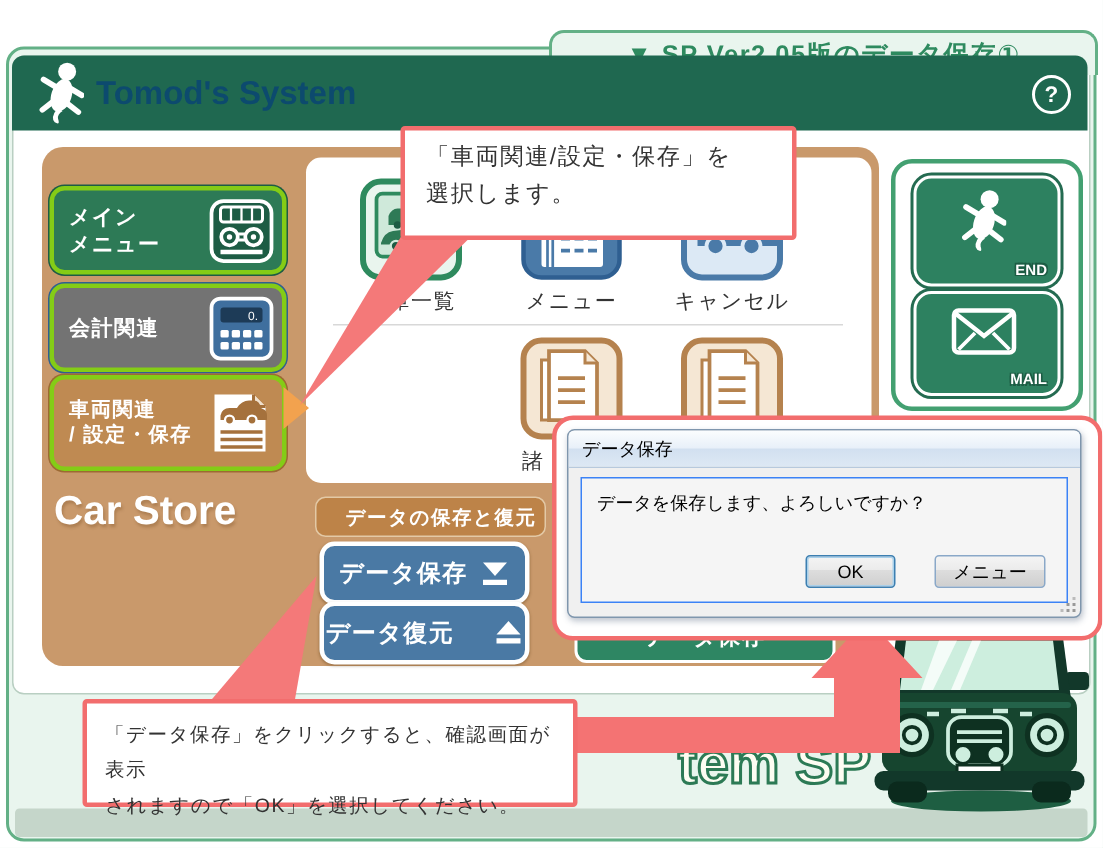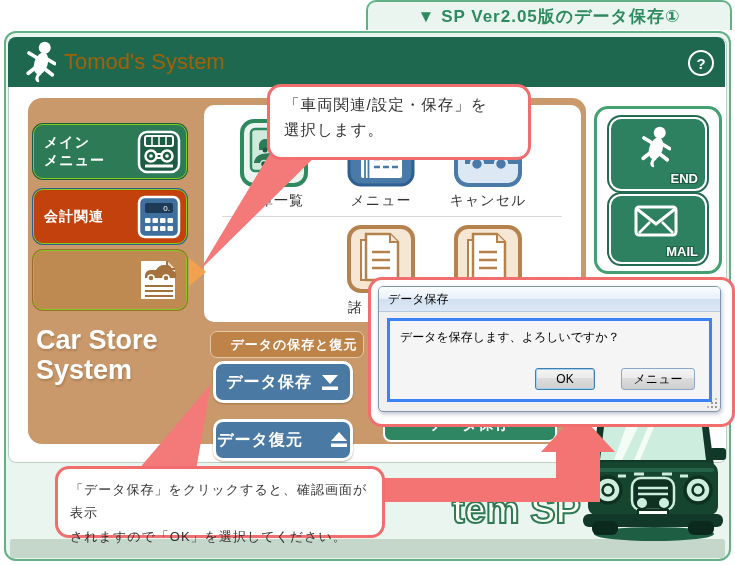--- a/index.html
+++ b/index.html
@@ -3,105 +3,105 @@
 <meta charset="utf-8">
 <style>
   html,body{margin:0;padding:0;background:#fff;}
   body{font-family:"Liberation Sans","DejaVu Sans",sans-serif;}
   #stage{position:relative;width:735px;height:565px;overflow:hidden;background:#fff;}
   .abs{position:absolute;}
   .jp{letter-spacing:1px;}
   .ml{white-space:pre-line;}
 
   
-  #tab{left:366px;top:0;width:362px;height:28px;background:#e9f5ee;border:2px solid #63b086;border-bottom:none;
+  #tab{left:366px;top:20px;width:362px;height:28px;background:#e9f5ee;border:2px solid #63b086;border-bottom:none;
        border-radius:10px 10px 0 0;z-index:2;display:flex;align-items:center;justify-content:center;}
   #tab span{color:#2e8a5f;font-weight:bold;font-size:17px;}
 
   
   #frame{left:4px;top:31px;width:723px;height:526px;background:#e9f5ee;border:2px solid #63b086;border-radius:12px;z-index:1;}
 
   
   #app{left:8px;top:37px;width:717px;height:424px;background:#fff;border:1px solid #b9cfc2;border-radius:8px;z-index:1;}
   #appbar{left:8px;top:37px;width:717px;height:50px;background:#1f6850;border-radius:8px 8px 0 0;z-index:2;}
-  #brand{left:64px;top:49px;color:#a16207;font-size:22px;font-weight:normal;z-index:3;}
+  #brand{left:64px;top:49px;color:#0c4a6e;font-size:22px;font-weight:bold;z-index:3;}
   #logo-gecko{left:26px;top:40px;z-index:3;}
   #help{left:688px;top:50px;width:22px;height:22px;border:2px solid #fff;border-radius:50%;color:#fff;
         font-weight:bold;font-size:15px;display:flex;align-items:center;justify-content:center;z-index:3;cursor:pointer;}
 
   
   #tanpanel{left:28px;top:98px;width:558px;height:346px;background:#c9996b;border-radius:14px;z-index:1;}
 
   
-  .navbtn{left:33px;width:152px;border:1px solid #84cc16;border-radius:10px;z-index:3;display:flex;align-items:center;cursor:pointer;}
+  .navbtn{left:33px;width:152px;border:3px solid #84cc16;border-radius:10px;z-index:3;display:flex;align-items:center;cursor:pointer;}
   #nav1{top:124px;height:53px;background:#2d7a56;box-shadow:0 0 0 1px #1d5c44;}
-  #nav2{top:189px;height:53px;background:#c2410c;box-shadow:0 0 0 1px #2f5f91;}
+  #nav2{top:189px;height:53px;background:#737373;box-shadow:0 0 0 1px #2f5f91;}
   #nav3{top:250px;height:58px;background:#bf8a52;box-shadow:0 0 0 1px #9c6a33;}
   .navlabel{color:#fff;font-weight:bold;font-size:14px;line-height:1.25;padding-left:10px;}
   .navicon{position:absolute;right:5px;top:50%;transform:translateY(-50%);}
   #navarrow{left:189px;top:258px;width:0;height:0;border-top:14px solid transparent;border-bottom:14px solid transparent;
             border-left:17px solid #f2a24e;z-index:3;}
 
   
   #card{left:204px;top:105px;width:377px;height:217px;background:#fff;border-radius:10px;z-index:2;}
   .iconbox{width:70px;height:70px;z-index:3;cursor:pointer;}
   .iconlabel{width:90px;text-align:center;font-size:14px;color:#333;z-index:3;}
   #divider{left:222px;top:216px;width:340px;height:1px;background:#d8d8d8;z-index:3;}
   #lbl-partial{left:348px;top:299px;font-size:14px;color:#333;z-index:3;}
 
   
   #pill{left:210px;top:331px;width:138px;height:25px;background:#bd8348;border:1px solid #e3c9a6;border-radius:7px;
         color:#fff;font-weight:bold;font-size:13px;display:flex;align-items:center;justify-content:center;z-index:3;padding-left:14px;}
   .bluebtn{left:213px;width:134px;height:36px;background:#4a79a4;border:3px solid #fff;border-radius:10px;
            box-shadow:0 1px 2px rgba(90,60,20,.4);display:flex;align-items:center;justify-content:center;gap:8px;
            color:#fff;font-weight:bold;font-size:16px;z-index:3;cursor:pointer;}
   #btnsave{top:361px;}
-  #btnrestore{top:419px;gap:26px;}
+  #btnrestore{top:401px;gap:26px;}
   #btngreen{left:383px;top:407px;width:170px;height:31px;background:#2e8663;border:2.5px solid #fff;border-radius:8px;
             color:#fff;font-weight:bold;font-size:15px;display:flex;align-items:center;justify-content:center;z-index:5;cursor:pointer;}
 
   
   #logotext{left:36px;top:327px;z-index:2;color:#fff;text-shadow:1px 2px 2px rgba(90,50,10,.25);line-height:1;}
   #logotext .l1{font-size:27px;font-weight:bold;}
   #logotext .l2{font-size:27px;font-weight:bold;margin-top:3px;}
   #logotext .l3{font-size:54px;font-weight:bold;margin-left:76px;margin-top:2px;}
 
   
   #rightpanel{left:594px;top:106px;width:122px;height:162px;background:#fff;border:3px solid #43a071;border-radius:14px;z-index:3;}
   .gbtn{left:609px;width:94px;background:#2d8160;border:2px solid #fff;border-radius:12px;box-shadow:0 0 0 2px #246b51;
         z-index:4;cursor:pointer;}
   #endbtn{top:117px;height:70px;}
   #mailbtn{top:194px;height:66px;}
-  .gbtn .cap{position:absolute;right:7px;bottom:3px;color:#fff;font-weight:bold;font-size:13px;
+  .gbtn .cap{position:absolute;right:7px;bottom:3px;color:#fff;font-weight:bold;font-size:10px;
        text-shadow:1px 1px 0 #1d5c44,-1px 1px 0 #1d5c44,1px -1px 0 #1d5c44,-1px -1px 0 #1d5c44;margin-left:41px;}
 
   
   #watermark{left:452px;top:489px;font-size:38px;font-weight:bold;color:#fdfdf2;z-index:2;
              -webkit-text-stroke:2px #2c7a55;text-shadow:0 0 1px #2c7a55;}
   #bottombar{left:10px;top:539px;width:715px;height:19px;background:#c5d6ca;border-radius:3px;z-index:1;}
 
   
   #cframe{left:368px;top:277px;width:361px;height:144px;background:#fff;border:3px solid #f26d6d;border-radius:14px;z-index:20;}
   #dialog{left:378px;top:286px;width:341px;height:124px;z-index:21;border:1px solid #7f96ad;border-radius:5px;
           box-shadow:1px 2px 4px rgba(60,80,110,.35);background:#f0f0f0;}
   #dlgtitle{position:absolute;left:0;top:0;right:0;height:24px;border-radius:4px 4px 0 0;
             background:linear-gradient(#fbfdfe,#e8f0f9 48%,#d2e0f0 52%,#dde8f4);border-bottom:1px solid #b7c9dd;
             display:flex;align-items:center;padding-left:9px;font-size:12px;color:#000;cursor:default;}
-  #dlginner{position:absolute;left:8px;top:31px;right:8px;bottom:9px;background:#f5f5f5;border:3px solid #3b82f6;}
+  #dlginner{position:absolute;left:8px;top:31px;right:8px;bottom:9px;background:#f5f5f5;border:1px solid #3b82f6;}
   #dlgmsg{position:absolute;left:10px;top:8px;font-size:12px;color:#000;}
   .winbtn{position:absolute;height:20px;font-size:12px;color:#000;display:flex;align-items:center;justify-content:center;
           background:linear-gradient(#f4f4f4,#ebebeb 45%,#dddddd 46%,#cfcfcf);border-radius:3px;cursor:pointer;}
   #okbtn{right:114px;bottom:9px;width:58px;border:1px solid #3c7fb1;box-shadow:inset 0 0 0 1px #a9d0ea;}
   #cancelbtn{right:14px;bottom:9px;width:72px;border:1px solid #8aa8c8;}
   #grip{position:absolute;right:3px;bottom:3px;width:9px;height:9px;cursor:nwse-resize;}
   #grip::after{content:"";position:absolute;right:0;bottom:0;width:2px;height:2px;background:#999;
           box-shadow:-4px 0 #999,0 -4px #999,-8px 0 #bbb,0 -8px #bbb,-4px -4px #999;}
 
   
-  .bubble{background:#fff;border:3px solid #f26d6d;border-radius:14px;z-index:30;color:#333;}
+  .bubble{background:#fff;border:3px solid #f26d6d;border-radius:3px;z-index:30;color:#333;}
   #bubble1{left:267px;top:84px;width:230px;height:58px;padding:6px 14px;font-size:15.5px;line-height:1.6;}
   #bubble2{left:55px;top:466px;width:300px;height:48px;padding:9px 12px;font-size:13px;line-height:1.8;}
   .ptr{z-index:29;}
   #ptr1{left:185px;top:135px;}
   #ptr2{left:128px;top:378px;}
   #bigarrow{left:340px;top:405px;z-index:7;}
   #car{left:578px;top:418px;z-index:6;}
 </style>
 </head>
 <body>
@@ -169,20 +169,22 @@
         <rect x="23" y="23" width="5.5" height="5" rx="1"></rect>
           <rect x="30.5" y="23" width="5.5" height="5" rx="1"></rect>
         <rect x="8" y="31" width="5.5" height="5" rx="1"></rect>
           <rect x="15.5" y="31" width="5.5" height="5" rx="1"></rect>
         <rect x="23" y="31" width="5.5" height="5" rx="1"></rect>
           <rect x="30.5" y="31" width="5.5" height="5" rx="1"></rect>
       </g>
     </svg>
   </div>
   <div id="nav3" class="abs navbtn">
+    <span class="navlabel jp ml" style="font-size:13.5px">車両関連
+/ 設定・保存</span>
     <svg class="navicon" width="46" height="44" viewBox="0 0 46 44">
       <path d="M6 3 h26 l8 8 v30 h-34 Z" fill="#fff"></path>
       <path d="M32 3 v8 h8" fill="#f0e0cc" stroke="#a5713c" stroke-width="2"></path>
       <path d="M10 17 q1 -5 6 -5 l5 0 q3 -5 8 -5 l3 0 q4 0 5 5 l2 1 q2 1 2 4 l0 3 -31 0 Z" fill="#a5713c"></path>
       <circle cx="16" cy="20" r="3" fill="#a5713c" stroke="#fff" stroke-width="1.5"></circle>
       <circle cx="31" cy="20" r="3" fill="#a5713c" stroke="#fff" stroke-width="1.5"></circle>
       <path d="M10 28 h28 M10 33 h28 M10 38 h28" stroke="#a5713c" stroke-width="2.2"></path>
     </svg>
   </div>
   <div id="navarrow" class="abs"></div>
@@ -250,21 +252,20 @@
     <span class="jp">データ復元</span>
     <svg width="20" height="18" viewBox="0 0 20 18">
       <polygon points="10,1 2,10 18,10" fill="#fff"></polygon>
         <rect x="2" y="12.5" width="16" height="3.5" fill="#fff"></rect>
     </svg>
   </div>
   <div id="btngreen" class="abs jp">データ保存</div>
 
   <div id="logotext" class="abs">
     <div class="l1">Car Store</div>
-    <div class="l2">System</div>
   </div>
 
   <div id="rightpanel" class="abs"></div>
   <div id="endbtn" class="abs gbtn">
     <svg style="position:absolute;left:30px;top:6px" width="30" height="44">
         <use href="#gecko"></use>
       </svg>
     <span class="cap">END</span>
   </div>
   <div id="mailbtn" class="abs gbtn">

